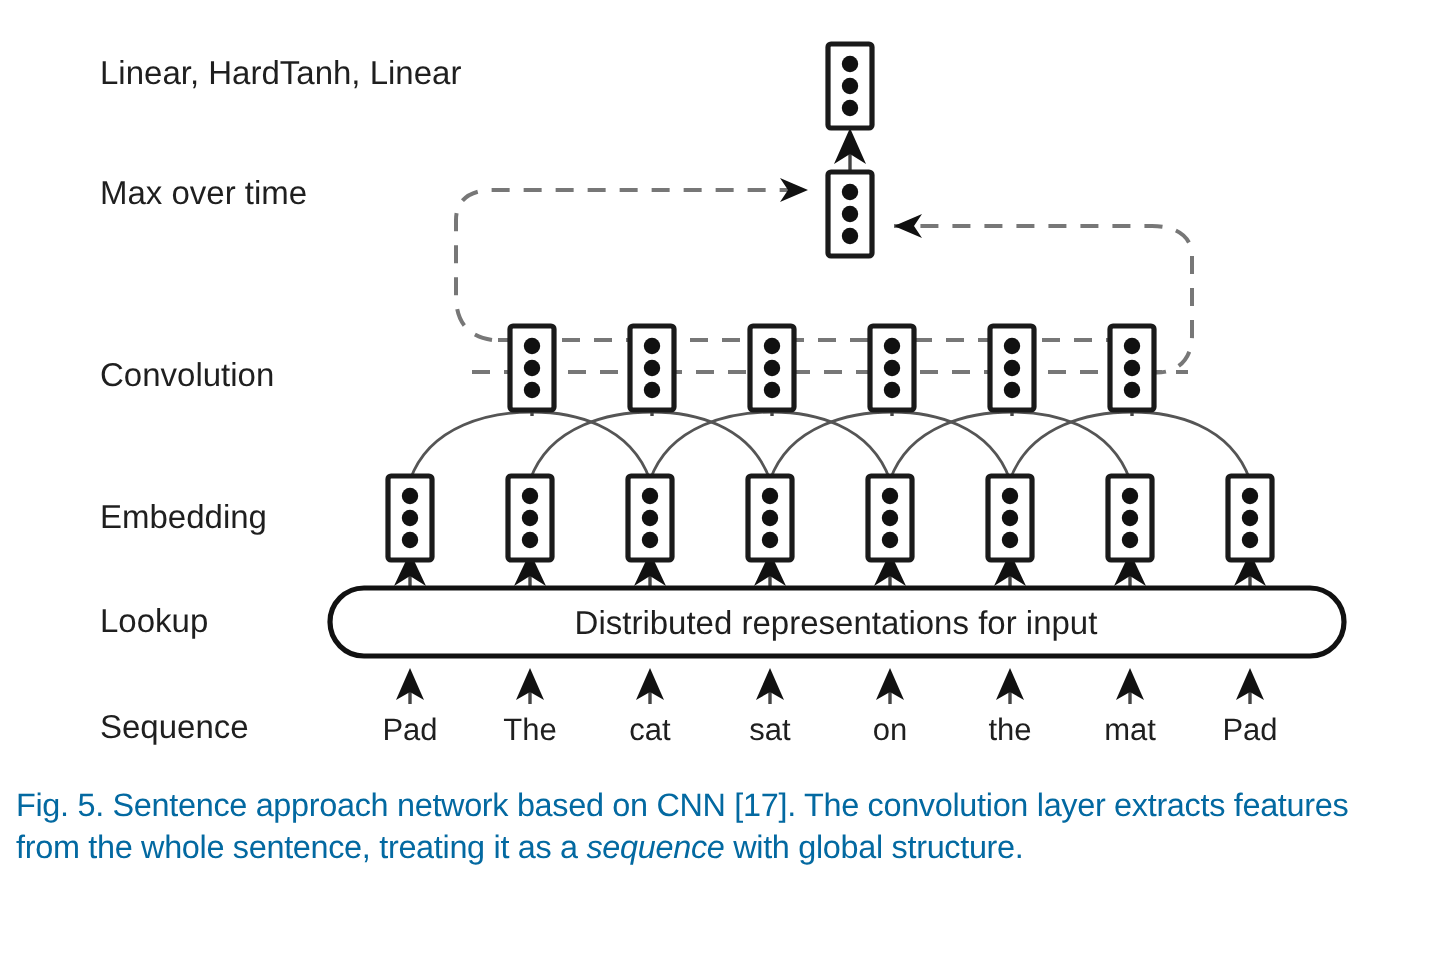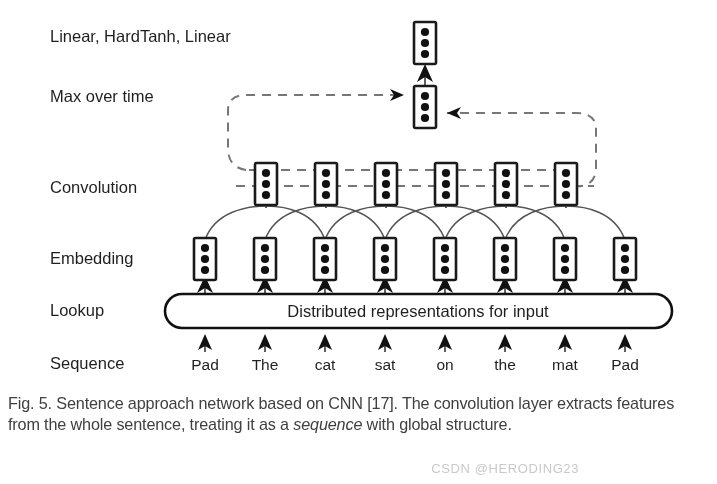--- a/index.html
+++ b/index.html
@@ -47,21 +47,21 @@
     text-anchor: middle;
   }
   .caption-block {
     position: absolute;
     left: 8px;
     top: 393px;
     width: 702px;
     font-family: "Liberation Sans", sans-serif;
     font-size: 16.2px;
     line-height: 1.32;
-    color: #404040;
+    color: #0369a1;
     letter-spacing: -0.15px;
   }
   .caption-block em {
     font-style: italic;
   }
   .watermark {
     position: absolute;
     right: 12px;
     bottom: 8px;
     font-family: "Liberation Sans", sans-serif;
@@ -367,15 +367,14 @@
       <text class="word-label" x="445" y="370">on</text>
       <text class="word-label" x="505" y="370">the</text>
       <text class="word-label" x="565" y="370">mat</text>
       <text class="word-label" x="625" y="370">Pad</text>
     </g>
 
   </svg>
 
   <div class="caption-block"><span>Fig. 5.</span><span> Sentence approach network based on CNN [17]. The convolution layer extracts features from the whole sentence, treating it as a </span><em>sequence</em><span> with global structure.</span></div>
 
-  <div class="watermark">CSDN @HERODING23</div>
 
 </div>
 
 </body></html>

